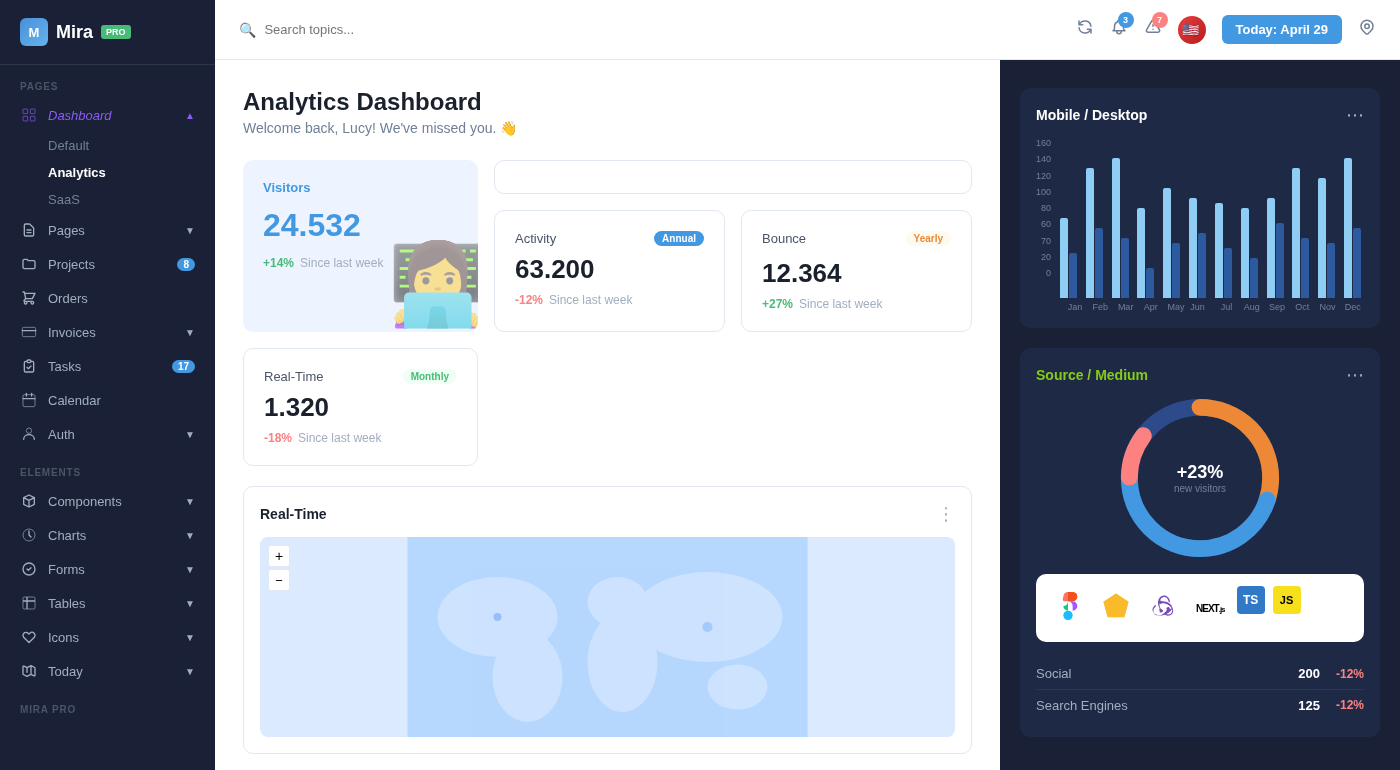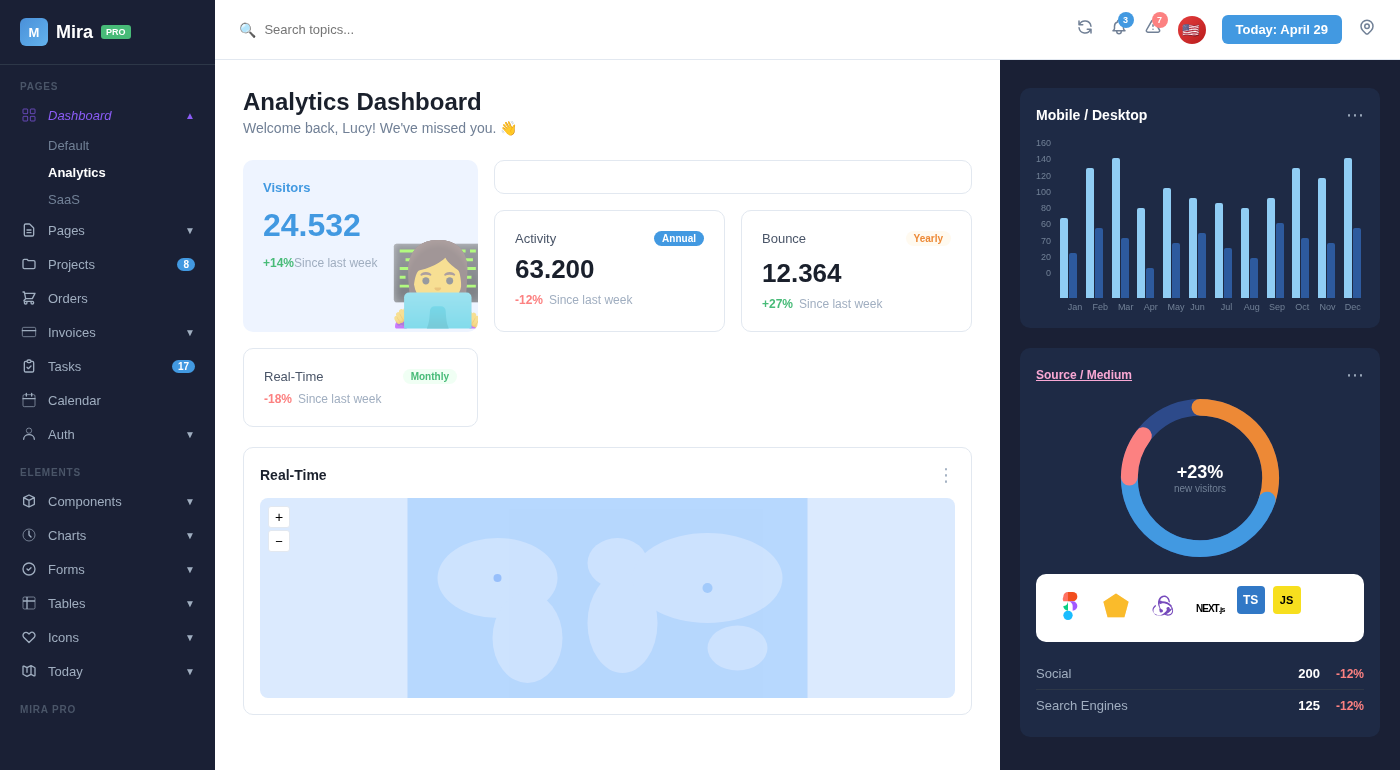--- a/index.html
+++ b/index.html
@@ -262,21 +262,21 @@
           <div class="page-title">Analytics Dashboard</div>
           <div class="page-subtitle">Welcome back, Lucy! We've missed you. 👋</div>
         </div>
       </div>
 
       <div style="display:grid; grid-template-columns: 235px 1fr 1fr; grid-template-rows: auto auto; gap:16px; margin-bottom:20px;">
 
         <div style="grid-row: 1/3; background:#eef4ff; border-radius:10px; padding:20px; position:relative; overflow:hidden;">
           <div style="font-size:13px; color:#4299e1; font-weight:600; margin-bottom:12px;">Visitors</div>
           <div style="font-size:32px; font-weight:700; color:#4299e1; margin-bottom:12px;">24.532</div>
-          <div style="display:flex; align-items:center; gap:0; font-size:12px;">
+          <div style="display:flex; align-items:center; gap:6px; font-size:12px;">
             <span style="color:#48bb78; font-weight:700;">+14%</span>
             <span style="color:#a0aec0;">Since last week</span>
           </div>
 
           <div style="position:absolute; bottom:0; right:-10px; font-size:80px; opacity:0.5;">👩‍💻</div>
         </div>
 
         <div style="background:white; border:1px solid #e2e8f0; border-radius:10px; padding:20px;">
           <div style="display:flex; align-items:center; justify-content:space-between; margin-bottom:8px;">
             <span style="font-size:13px; color:#4a5568; font-weight:500;">Activity</span>
@@ -299,20 +299,21 @@
             <span style="color:#48bb78; font-weight:700;">+27%</span>
             <span style="color:#a0aec0;">Since last week</span>
           </div>
         </div>
 
         <div style="background:white; border:1px solid #e2e8f0; border-radius:10px; padding:20px;">
           <div style="display:flex; align-items:center; justify-content:space-between; margin-bottom:8px;">
             <span style="font-size:13px; color:#4a5568; font-weight:500;">Real-Time</span>
             <span style="background:#f0fff4; color:#48bb78; font-size:10px; font-weight:700; padding:2px 8px; border-radius:10px;">Monthly</span>
           </div>
+          <div style="font-size:26px; font-weight:700; color:#1a202c; margin-bottom:8px;">1.320</div>
           <div style="display:flex; align-items:center; gap:6px; font-size:12px;">
             <span style="color:#fc8181; font-weight:700;">-18%</span>
             <span style="color:#a0aec0;">Since last week</span>
           </div>
         </div>
 
         <div style="grid-column:2/4; grid-row: 1/2; background:white; border:1px solid #e2e8f0; border-radius:10px; padding:16px;">
           
         </div>
       </div>
@@ -458,21 +459,21 @@
             <span style="flex: 1 1 0%; text-align: center; font-size: 9px; color: rgb(113, 128, 150);">Aug</span>
             <span style="flex: 1 1 0%; text-align: center; font-size: 9px; color: rgb(113, 128, 150);">Sep</span>
             <span style="flex: 1 1 0%; text-align: center; font-size: 9px; color: rgb(113, 128, 150);">Oct</span>
             <span style="flex: 1 1 0%; text-align: center; font-size: 9px; color: rgb(113, 128, 150);">Nov</span>
             <span style="flex: 1 1 0%; text-align: center; font-size: 9px; color: rgb(113, 128, 150);">Dec</span>
           </div>
       </div>
 
       <div style="background:#1e2a45; border-radius:10px; padding:16px;">
         <div style="display:flex; align-items:center; justify-content:space-between; margin-bottom:12px;">
-          <span style="font-size:12px; font-weight:600; color:#f9a8d4;text-decoration:underline;">Source / Medium</span>
+          <span style="font-size:14px; font-weight:600; color:#84cc16;">Source / Medium</span>
           <span style="color:#a0aec0; cursor:pointer; font-size:18px;">⋯</span>
         </div>
 
         <div style="display:flex; justify-content:center; margin-bottom:16px;">
           <div style="position:relative; width:160px; height:160px;">
             <svg viewBox="0 0 36 36" style="width:160px; height:160px; transform:rotate(-90deg);">
               <circle cx="18" cy="18" r="15.9" fill="none" stroke="#2d4a8a" stroke-width="3.8"></circle>
 
               <circle cx="18" cy="18" r="15.9" fill="none" stroke="#ed8936" stroke-width="3.8" stroke-dasharray="30 70" stroke-linecap="round"></circle>
 
@@ -530,21 +531,21 @@
         <div>
           <div style="display:flex; align-items:center; justify-content:space-between; padding:8px 0; border-bottom:1px solid #2d3748;">
             <span style="font-size:13px; color:#a0aec0;">Social</span>
             <div style="display:flex; gap:16px; align-items:center;">
               <span style="font-size:13px; color:white; font-weight:600;">200</span>
               <span style="font-size:12px; color:#fc8181; font-weight:600;">-12%</span>
             </div>
           </div>
           <div style="display:flex; align-items:center; justify-content:space-between; padding:8px 0;">
             <span style="font-size:13px; color:#a0aec0;">Search Engines</span>
-            <div style="display:flex; gap:16px; align-items:flex-end;margin-left:16px;">
+            <div style="display:flex; gap:16px; align-items:flex-start;margin-left:16px;">
               <span style="font-size:13px; color:white; font-weight:600;">125</span>
               <span style="font-size:12px; color:#fc8181; font-weight:600;">-12%</span>
             </div>
           </div>
         </div>
       </div>
     </div>
   </div>
 </div>
 

